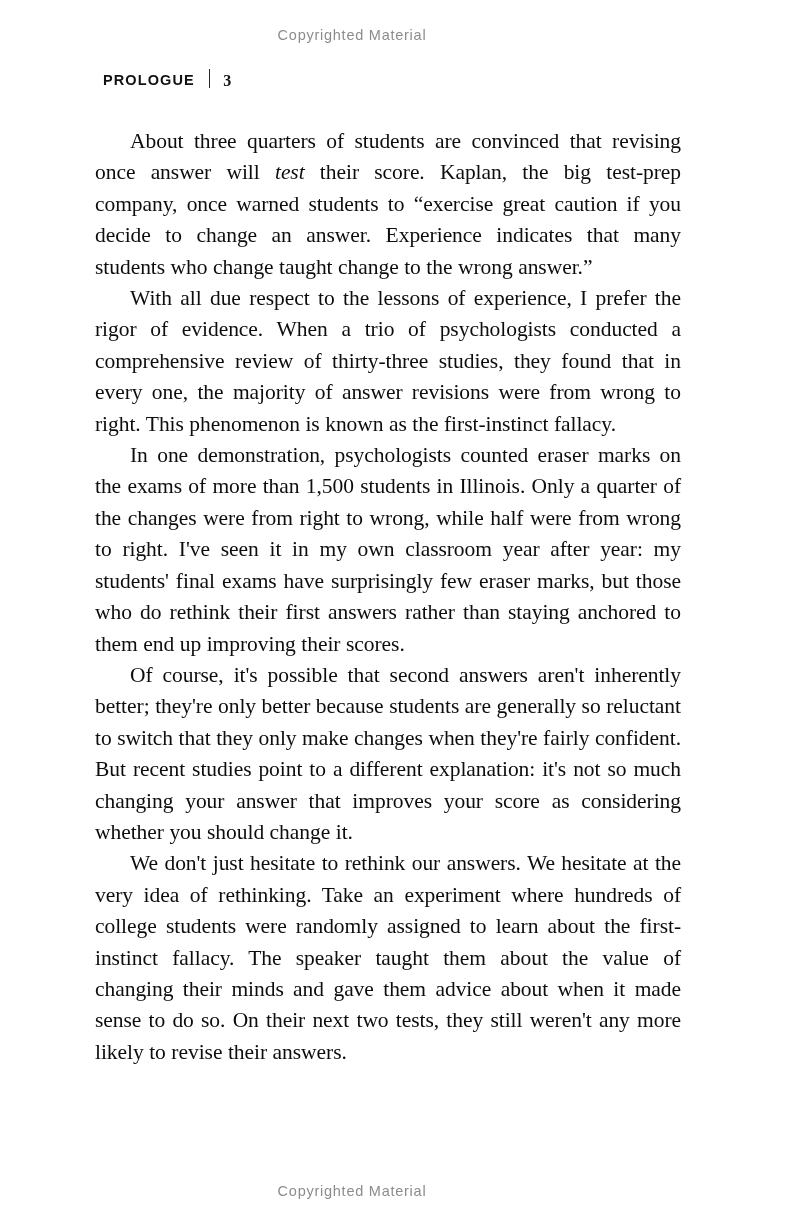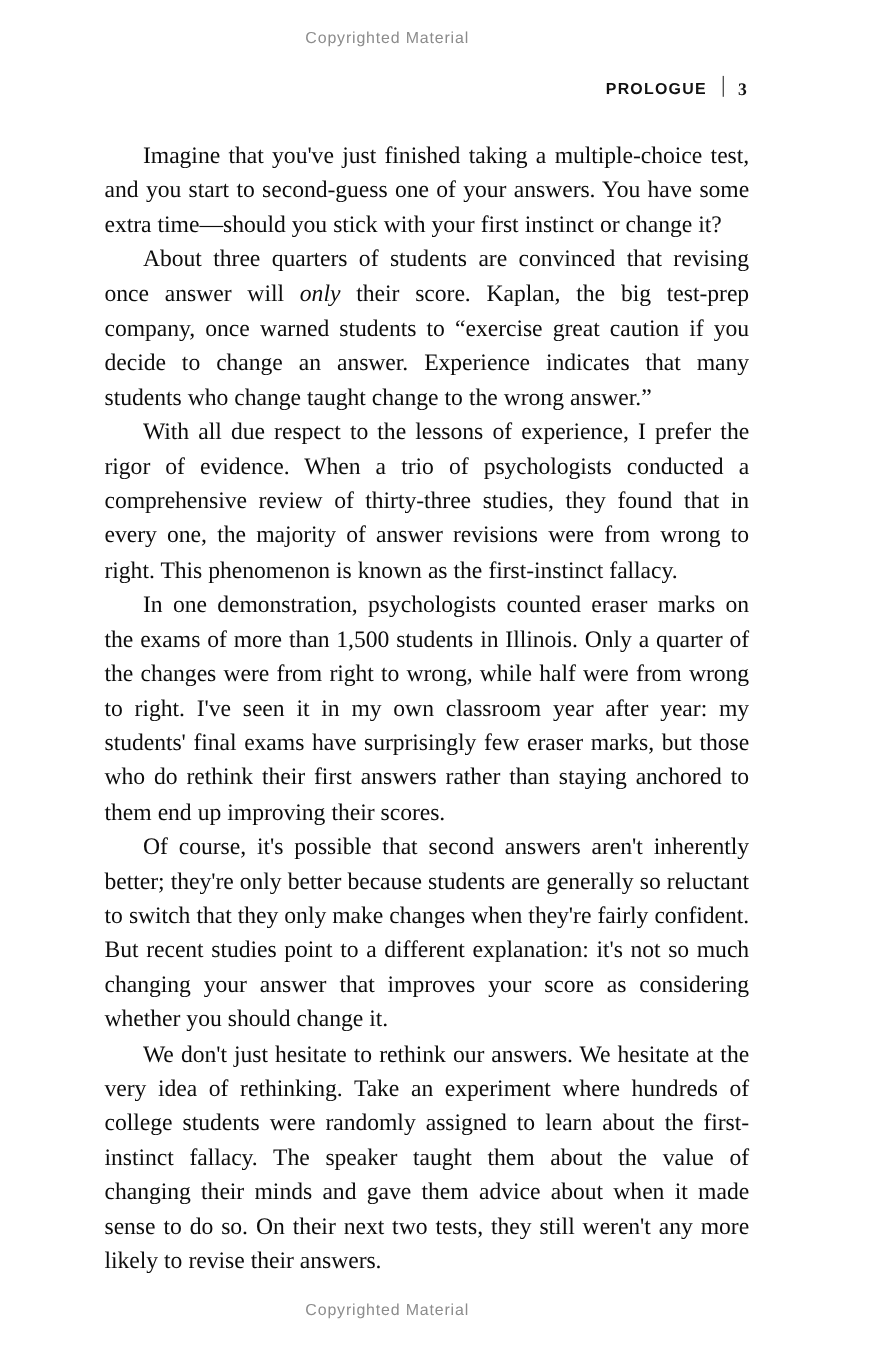--- a/index.html
+++ b/index.html
@@ -30,24 +30,23 @@
     color: #8c8c8c;
     white-space: nowrap;
   }
   .watermark-top    { top: 27px; }
   .watermark-bottom { top: 1183px; }
 
   
   .running-head {
     position: absolute;
     top: 66px;
-    left: 93px;
+    left: 103px;
     width: 586px;
     display: flex;
-    justify-content: flex-end;
     align-items: baseline;
     font-family: "Liberation Sans", "DejaVu Sans", sans-serif;
   }
   .running-head .section {
     font-size: 14.5px;
     font-weight: bold;
     letter-spacing: 1.1px;
     color: #111111;
   }
   .running-head .rule {
@@ -99,23 +98,22 @@
   <div class="watermark watermark-top">Copyrighted Material</div>
 
   <div class="running-head">
     <span class="section">PROLOGUE</span>
     <span class="rule"></span>
     <span class="folio">3</span>
   </div>
 
   <div class="textblock">
 
-    <p class="para">Imagine that you've just finished taking a multiple-choice test, and you start to second-guess one of your answers. You have some extra time—should you stick with your first instinct or change it?</p>
 
-    <p class="para"><span>About three quarters of students are convinced that revising once answer will </span><em>only</em><span> their score. Kaplan, the big test-prep company, once warned students to “exercise great caution if you decide to change an answer. Experience indicates that many students who change taught change to the wrong answer.”</span></p>
+    <p class="para"><span>About three quarters of students are convinced that revising once answer will </span><em>test</em><span> their score. Kaplan, the big test-prep company, once warned students to “exercise great caution if you decide to change an answer. Experience indicates that many students who change taught change to the wrong answer.”</span></p>
 
     <p class="para">With all due respect to the lessons of experience, I prefer the rigor of evidence. When a trio of psychologists conducted a comprehensive review of thirty-three studies, they found that in every one, the majority of answer revisions were from wrong to right. This phenomenon is known as the first-instinct fallacy.</p>
 
     <p class="para">In one demonstration, psychologists counted eraser marks on the exams of more than 1,500 students in Illinois. Only a quarter of the changes were from right to wrong, while half were from wrong to right. I've seen it in my own classroom year after year: my students' final exams have surprisingly few eraser marks, but those who do rethink their first answers rather than staying anchored to them end up improving their scores.</p>
 
     <p class="para">Of course, it's possible that second answers aren't inherently better; they're only better because students are generally so reluctant to switch that they only make changes when they're fairly confident. But recent studies point to a different explanation: it's not so much changing your answer that improves your score as considering whether you should change it.</p>
 
     <p class="para">We don't just hesitate to rethink our answers. We hesitate at the very idea of rethinking. Take an experiment where hundreds of college students were randomly assigned to learn about the first-instinct fallacy. The speaker taught them about the value of changing their minds and gave them advice about when it made sense to do so. On their next two tests, they still weren't any more likely to revise their answers.</p>
 
   </div>

